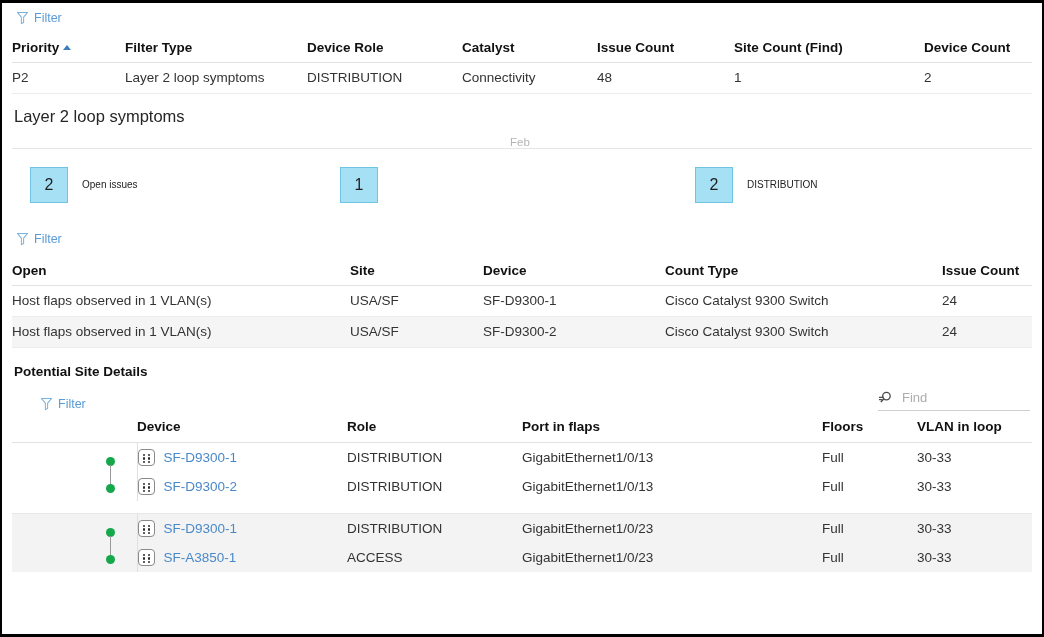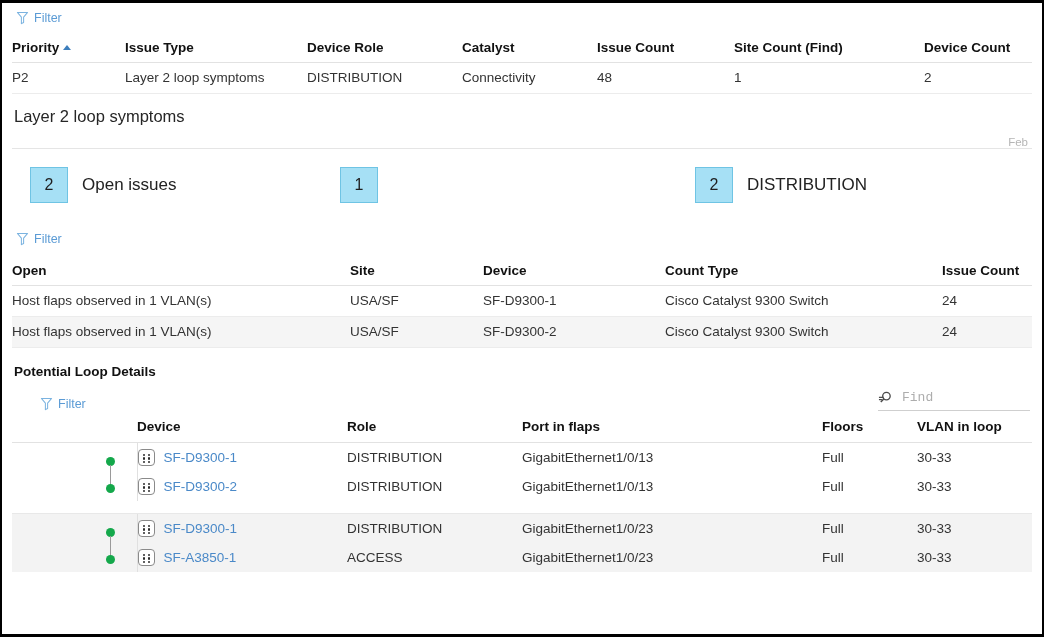--- a/index.html
+++ b/index.html
@@ -89,21 +89,21 @@
   .top-filter { padding: 8px 2px 6px 4px; }
   .top-table { margin-top: 2px; }
 
   .detail-title {
     font-size: 16.5px;
     color: #262626;
     padding: 13px 2px 0 2px;
     font-weight: normal;
   }
   .month-label {
-    text-align: right;
+    text-align: center;
     color: #b5b5b5;
     font-size: 11.5px;
     padding: 10px 4px 0 0;
   }
 
   
   .summary-strip {
     border-top: 1px solid #e5e5e5;
     display: flex;
     align-items: center;
@@ -119,21 +119,21 @@
     width: 38px; height: 36px;
     background: #a6e0f5;
     border: 1px solid #6fc4e4;
     display: flex;
     align-items: center;
     justify-content: center;
     font-size: 16px;
     color: #1f1f1f;
     flex: none;
   }
-  .sum-label { font-size: 17px; color: #222; }
+  .sum-label { font-size: 10px; color: #222; }
   .sum-stack { display: flex; flex-direction: column; min-width: 178px; }
   .sum-stack .top-line {
     font-size: 12.5px;
     color: #303030;
     padding-bottom: 3px;
     border-bottom: 1px solid #d7d7d7;
   }
   .sum-stack .bot-line {
     font-size: 12.5px;
     color: #303030;
@@ -164,21 +164,21 @@
     align-items: center;
     gap: 7px;
     width: 152px;
     border-bottom: 1px solid #cfcfcf;
     padding-bottom: 4px;
   }
   .find-box input {
     border: none;
     outline: none;
     background: transparent;
-    font-family: Liberation Mono, monospace;
+    font-family: Liberation Sans, sans-serif;
     font-size: 13px;
     color: #555;
     width: 100%;
   }
   .find-box input::placeholder { color: #adadad; }
 
   table.loop-grid { width: 100%; border-collapse: collapse; table-layout: fixed; }
   table.loop-grid th {
     text-align: left;
     font-weight: bold;
@@ -262,21 +262,21 @@
           <col style="width:182px">
           <col style="width:155px">
         <col style="width:135px">
           <col style="width:137px">
           <col style="width:190px">
           <col style="width:">
       </colgroup>
       <thead>
         <tr>
           <th><span>Priority</span><span class="sort-caret"></span></th>
-          <th>Issue Type</th>
+          <th>Filter Type</th>
           <th>Device Role</th>
           <th>Catalyst</th>
           <th>Issue Count</th>
           <th>Site Count (Find)</th>
           <th>Device Count</th>
         </tr>
       </thead>
       <tbody>
         <tr>
           <td class="p2">P2</td>
@@ -349,21 +349,21 @@
             <td>USA/SF</td>
             <td class="link">SF-D9300-2</td>
             <td>Cisco Catalyst 9300 Switch</td>
             <td>24</td>
           </tr>
         </tbody>
       </table>
     </div>
 
     <div class="loop-section">
-      <div class="loop-title">Potential Loop Details</div>
+      <div class="loop-title">Potential Site Details</div>
 
       <div class="loop-toolbar">
         <span class="filter-link">
           <span class="funnel">
             <svg viewBox="0 0 14 15" width="13" height="14" aria-hidden="true">
               <path d="M1.5 1.5 H12.5 L8.2 6.6 V12.3 L5.8 13.6 V6.6 Z" fill="none" stroke="#7bb3e0" stroke-width="1.1" stroke-linejoin="round"></path>
             </svg>
           </span>
           <span>Filter</span>
         </span>

